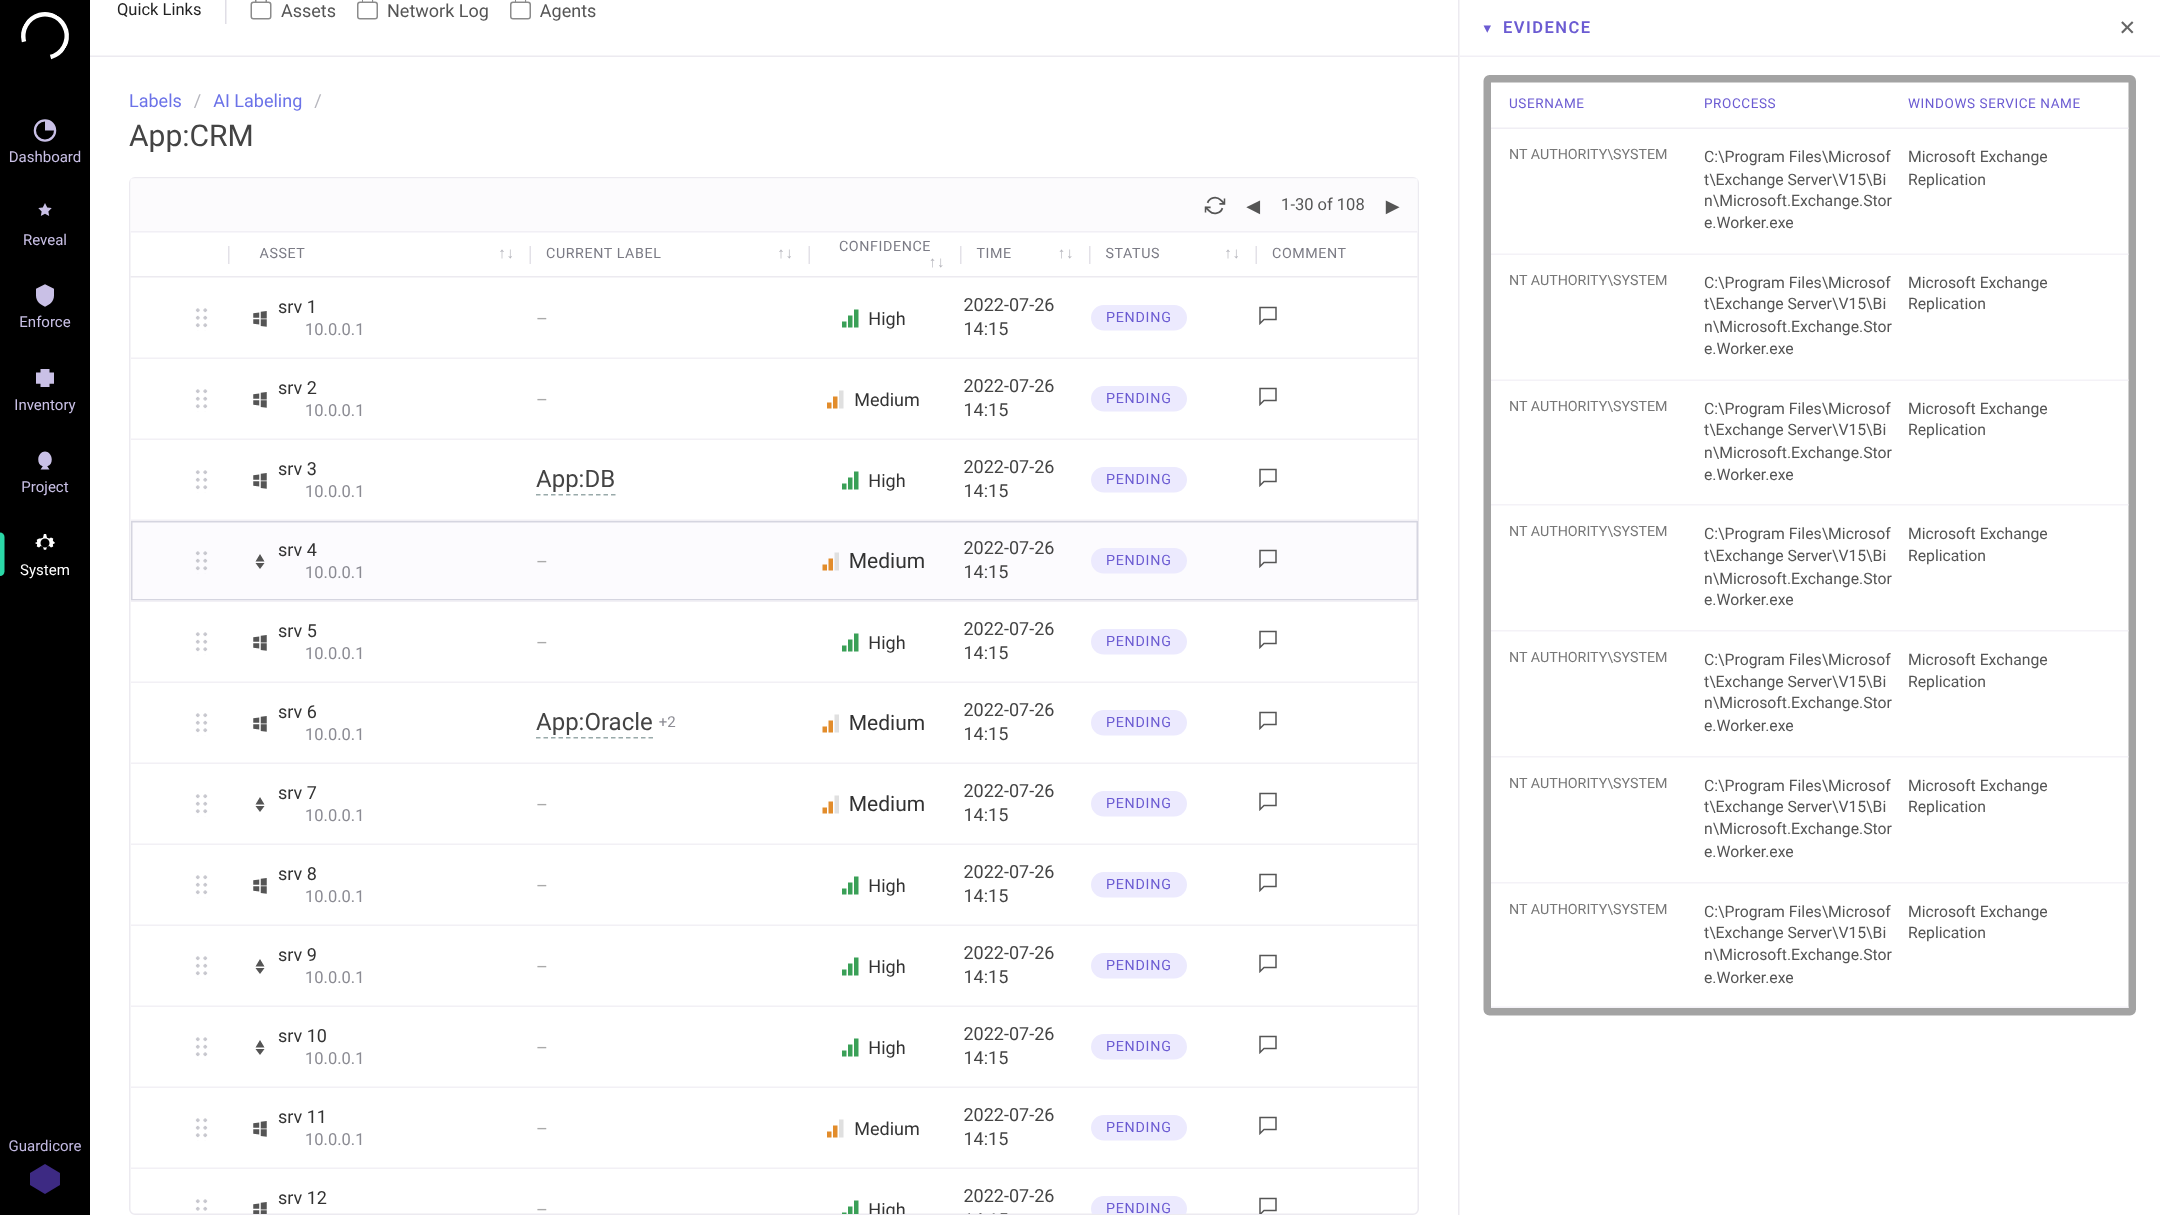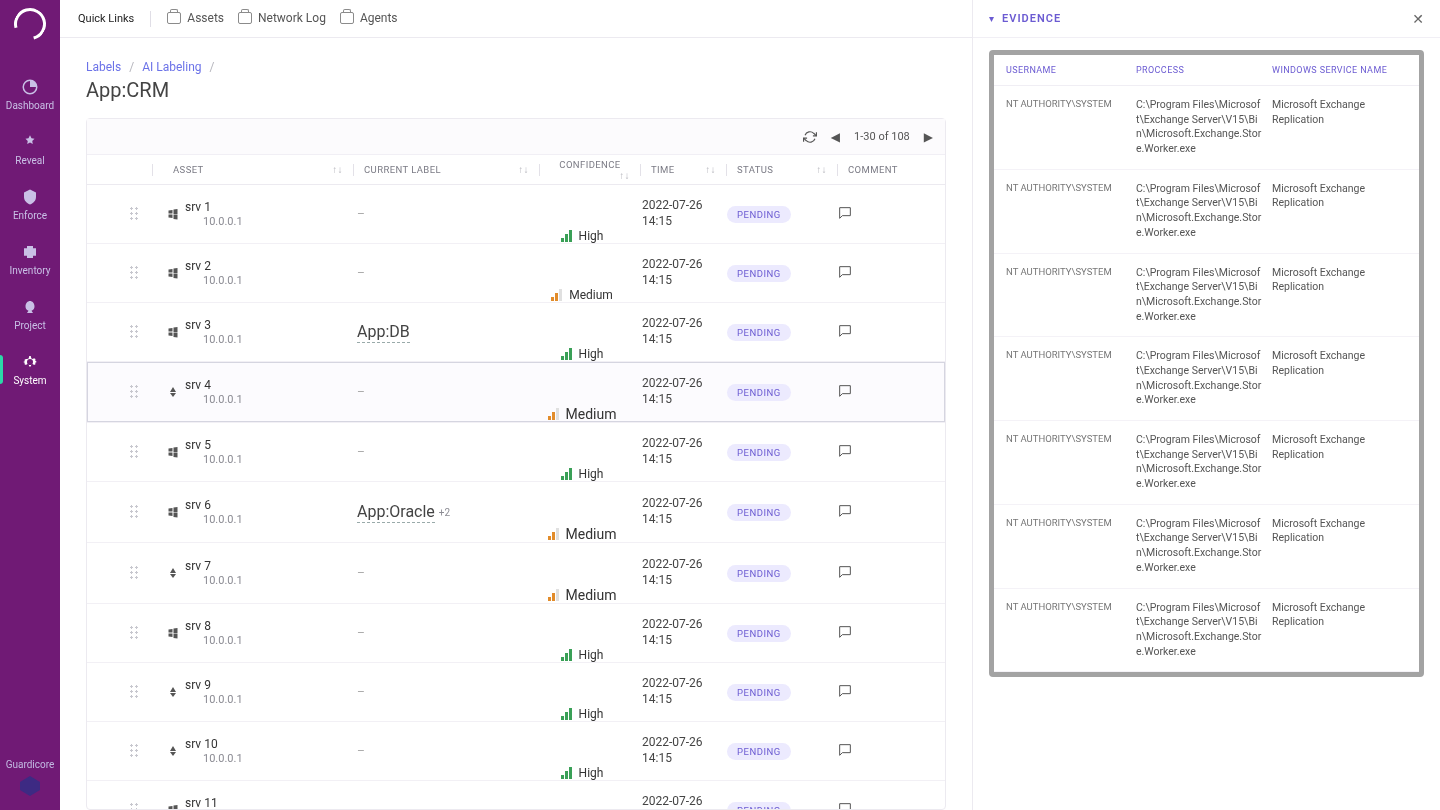--- a/index.html
+++ b/index.html
@@ -1,33 +1,33 @@
 <!DOCTYPE html>
 <html><head>
 <meta charset="utf-8">
 <style>
   * { box-sizing: border-box; margin:0; padding:0; }
   body { font-family: -apple-system, BlinkMacSystemFont, "Segoe UI", Roboto, Helvetica, Arial, sans-serif; font-size:12px; color:#222; background:#fff; overflow:hidden; }
   .app { display:flex; width:1440px; height:810px; }
 
   
-  .sidebar { width:60px; background:#701a75; color:#fff; display:flex; flex-direction:column; align-items:center; padding-top:8px; position:relative; }
+  .sidebar { width:60px; background:#000000; color:#fff; display:flex; flex-direction:column; align-items:center; padding-top:8px; position:relative; }
   .logo { width:32px; height:32px; border:3px solid #fff; border-radius:50%; border-top-color:transparent; transform:rotate(210deg); margin-bottom:30px; }
   .nav-items { display:flex; flex-direction:column; gap:6px; width:100%; }
   .nav-item { display:flex; flex-direction:column; align-items:center; padding:8px 0; font-size:10px; color:#c9c0e6; cursor:pointer; position:relative; }
   .nav-item.active { color:#fff; }
   .nav-item.active::before { content:""; position:absolute; left:0; top:10px; bottom:10px; width:3px; background:#2bd9a8; border-radius:0 3px 3px 0; }
   .nav-icon { width:18px; height:18px; margin-bottom:4px; display:flex; align-items:center; justify-content:center; }
   .nav-icon svg { width:18px; height:18px; fill:currentColor; }
   .brand { position:absolute; bottom:14px; color:#c2b9e2; font-size:10px; text-align:center; }
   .brand-glyph { width:20px; height:20px; margin:6px auto 0; background:#3d2a83; clip-path:polygon(50% 0,100% 30%,100% 70%,50% 100%,0 70%,0 30%); }
 
   
   .main-col { flex:1; display:flex; flex-direction:column; min-width:0; }
-  .topbar { height:38px; border-bottom:1px solid #eceaf0; display:flex; align-items:center; padding:0 18px; gap:16px; }
+  .topbar { height:38px; border-bottom:1px solid #eceaf0; display:flex; padding:0 18px; gap:16px; }
   .quick { font-size:11px; }
   .topbar .divider { width:1px; height:16px; background:#e0dee6; }
   .ql { display:inline-flex; align-items:center; gap:6px; color:#555; font-size:12px; cursor:pointer; }
   .ql-icon { width:14px; height:12px; border:1.5px solid #8b8b8b; border-radius:2px; position:relative; }
   .ql-icon::before{ content:""; position:absolute; top:-4px; left:2px; width:6px; height:3px; border:1.5px solid #8b8b8b; border-bottom:none; border-radius:2px 2px 0 0; }
 
   .content { flex:1; padding:22px 26px 0 26px; overflow:hidden; display:flex; flex-direction:column; }
   .breadcrumb { font-size:12px; color:#6b72e8; display:flex; gap:8px; align-items:center; margin-bottom:4px; }
   .breadcrumb .sep { color:#b6b6bd; }
   .page-title { font-size:20px; color:#444; font-weight:400; margin-bottom:16px; }
@@ -52,21 +52,21 @@
   .row { display:flex; align-items:center; min-height:54px; border-bottom:1px solid #f2f0f5; font-size:12px; color:#333; }
   .row.selected { box-shadow:inset 0 0 0 1px #d5d5e0; background:#fcfbfe; }
   .drag-dots { width:10px; height:16px; background:
     radial-gradient(circle,#c7c7ce 1px,transparent 1.2px) 0 0/5px 5px; margin-right:8px; }
   .os-icon { width:12px; height:12px; margin-right:6px; display:inline-flex; }
   .asset-name { line-height:1.3; }
   .asset-ip { color:#8b8b93; font-size:11px; margin-left:18px; }
   .label-chip { border-bottom:1px dashed #9aa; color:#444; font-size:16px; padding-bottom:1px; }
   .label-extra { color:#8b8b93; font-size:10px; margin-left:4px; }
   .dash { color:#aaa; }
-  .conf { display:inline-flex; align-items:center; gap:6px;margin-top:44px; }
+  .conf { display:inline-flex; align-items:center; gap:6px; }
   .conf-icon { width:12px; height:12px; display:inline-flex; align-items:flex-end; gap:1px; }
   .conf-icon span{ width:3px; background:#888; display:inline-block; }
   .conf.high .conf-icon span{ background:#3aa057; }
   .conf.medium .conf-icon span{ background:#e28c2b; }
   .conf.high .conf-icon span:nth-child(1){height:4px}.conf.high .conf-icon span:nth-child(2){height:8px}.conf.high .conf-icon span:nth-child(3){height:12px}
   .conf.medium .conf-icon span:nth-child(1){height:4px}.conf.medium .conf-icon span:nth-child(2){height:8px}.conf.medium .conf-icon span:nth-child(3){height:12px;background:#e0e0e0}
   .time-cell { line-height:1.3; color:#444; }
   .status-pill { background:#eceafe; color:#6b5bd2; font-size:9.5px; letter-spacing:.5px; padding:3px 10px; border-radius:10px; }
   .comment-icon svg{ width:16px;height:16px; stroke:#555; fill:none; stroke-width:1.5; }
 

